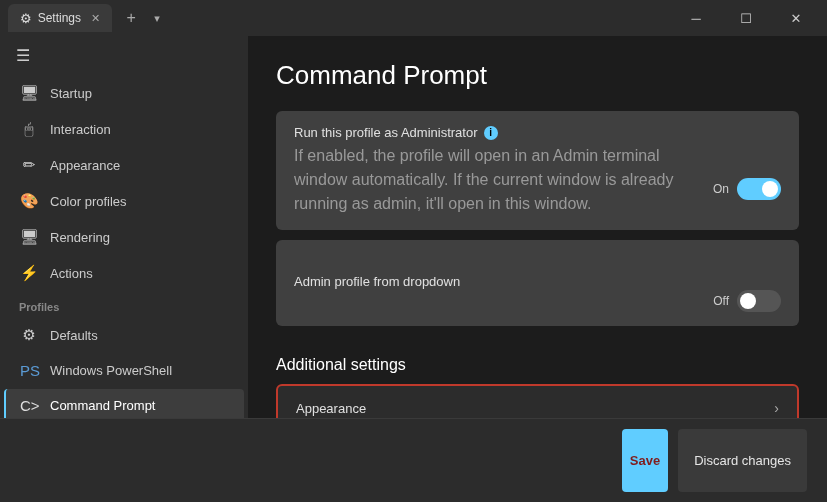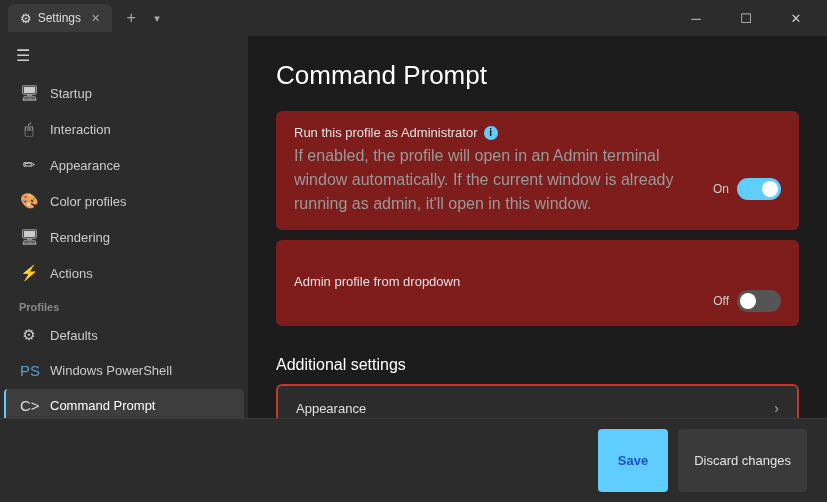--- a/index.html
+++ b/index.html
@@ -149,21 +149,21 @@
     }
     .page-title {
       font-size: 26px;
       font-weight: 400;
       color: #fff;
       margin-bottom: 20px;
     }
 
     
     .setting-row {
-      background: #7f1d1d;
+      background: #404040;
       border-radius: 6px;
       padding: 14px 18px;
       margin-bottom: 10px;
       display: flex;
       align-items: center;
       justify-content: space-between;
     }
     .setting-row-info { flex: 1; }
     .setting-row-label {
       font-size: 13px;
@@ -265,24 +265,24 @@
       background: #2c2c2c;
       padding: 10px 20px;
       display: flex;
       justify-content: flex-end;
       gap: 10px;
       border-top: 1px solid #3a3a3a;
       flex-shrink: 0;
     }
     .btn-primary {
       background: #60cdff;
-      color: #1d4ed8;
+      color: #7f1d1d;
       border: none;
       border-radius: 4px;
-      padding: 7px 20px;
+      padding: 7px 8px;
       font-size: 13px;
       font-weight: 600;
       cursor: pointer;
     }
     .btn-secondary {
       background: #3a3a3a;
       color: #e5e5e5;
       border: none;
       border-radius: 4px;
       padding: 24px 16px;

